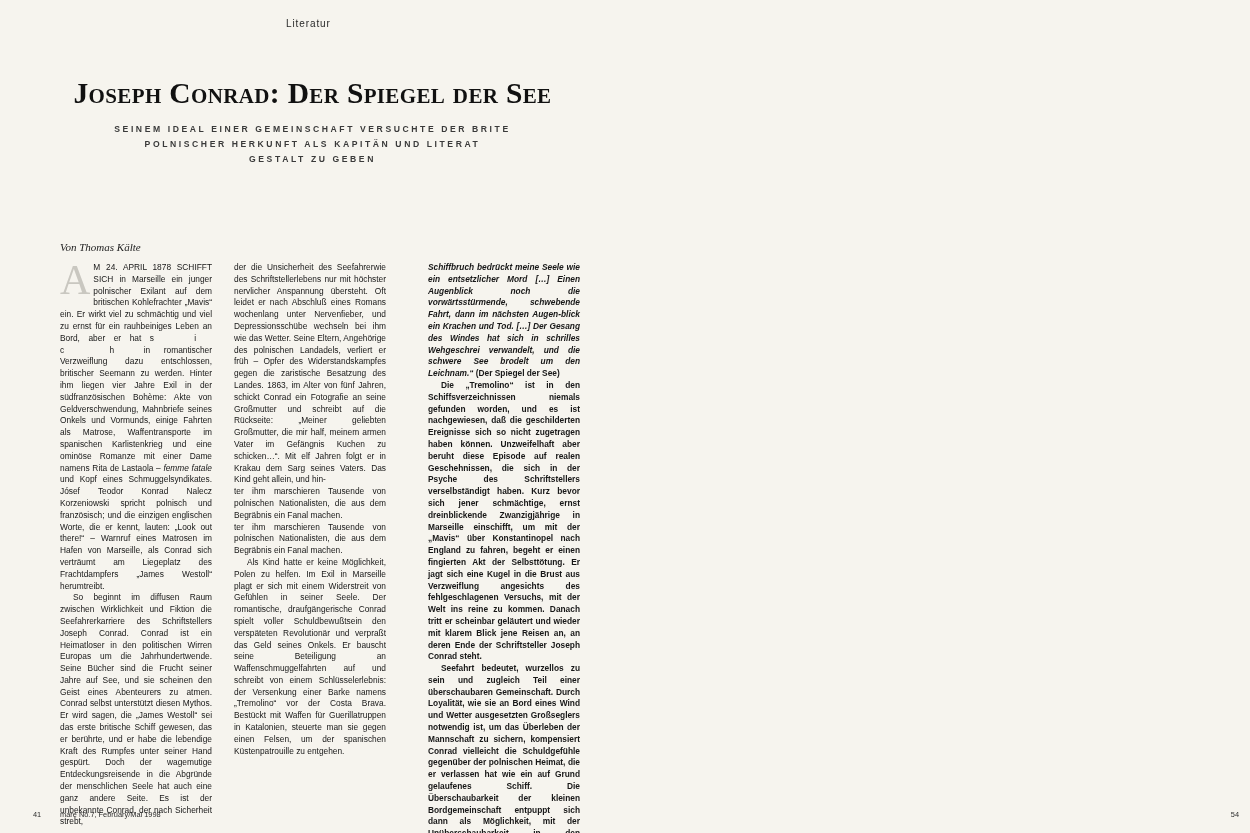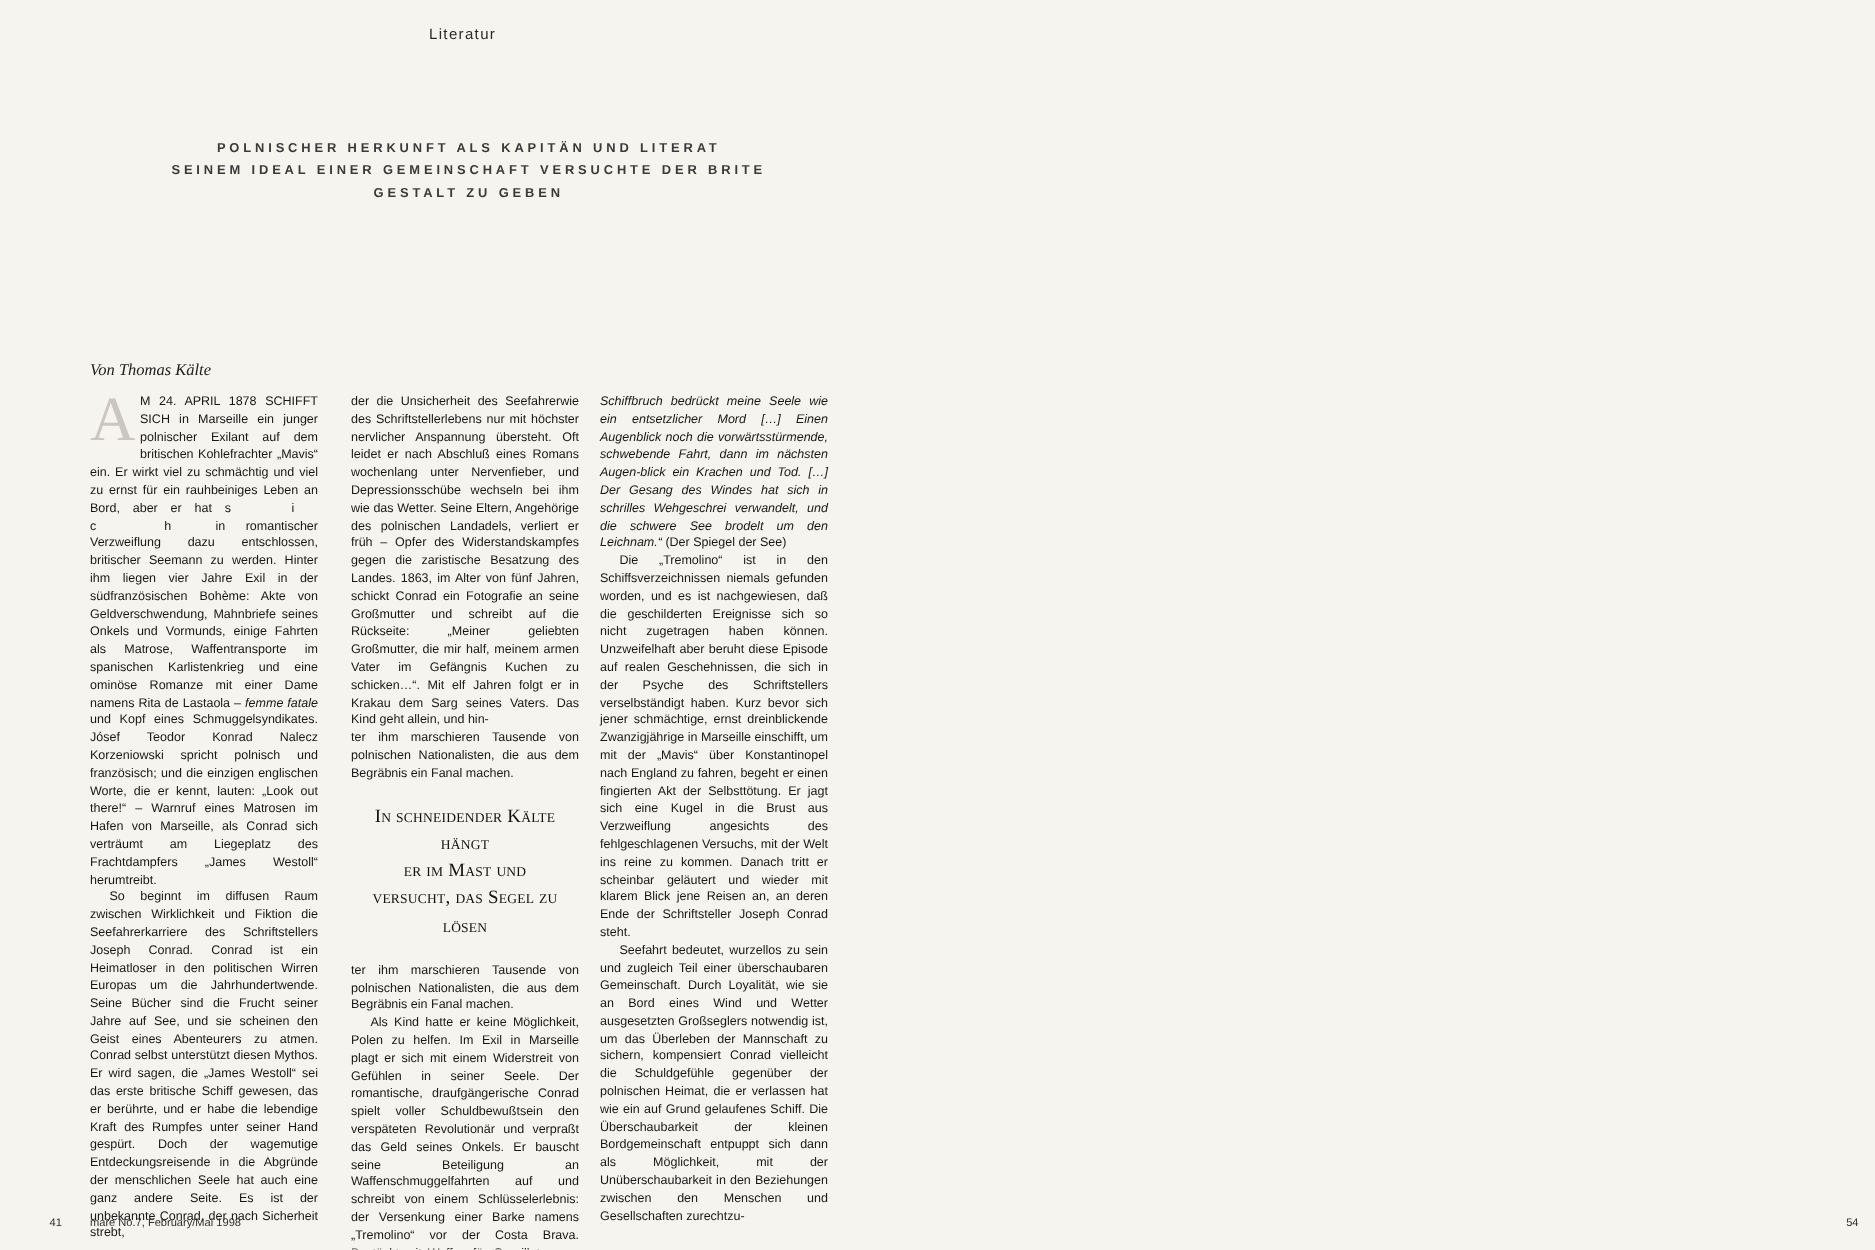--- a/index.html
+++ b/index.html
@@ -56,21 +56,21 @@
   .col{
     position:absolute;top:0;width:152px;height:545px;
     font-family:"Liberation Sans", sans-serif;
     font-size:8.35px;line-height:1.415;
     text-align:justify;
     color:#171717;
     hyphens:auto;
   }
   .c1{left:0;}
   .c2{left:174px;}
-  .c3{left:340px;}
+  .c3{left:368px;font-weight:bold;}
 
   p{margin:0;text-indent:1.55em;}
   p.noindent{text-indent:0;}
   em,.ital{font-style:italic;}
 
   
   .dropcap{
     float:left;
     font-family:"Liberation Serif", serif;
     font-size:42px;line-height:.80;
@@ -105,44 +105,40 @@
 </head>
 <body>
 
 <div class="spread">
 
   <div class="page page-left">
 
     <div class="running-head">Literatur</div>
 
     <div class="title-block">
+      <h1 class="article-title">Joseph Conrad: Der Spiegel der See</h1>
       <div class="subtitle">
+        <div>Seinem Ideal einer Gemeinschaft versuchte der Brite</div>
         <div>polnischer Herkunft als Kapitän und Literat</div>
-        <div>Seinem Ideal einer Gemeinschaft versuchte der Brite</div>
         <div>Gestalt zu geben</div>
       </div>
     </div>
 
     <div class="byline">Von Thomas Kälte</div>
 
     <div class="cols">
 
       <div class="col c1">
         <p class="noindent"><span class="dropcap">A</span><span>M 24. APRIL 1878 SCHIFFT SICH in Marseille ein junger polnischer Exilant auf dem britischen Kohlefrachter „Mavis“ ein. Er wirkt viel zu schmächtig und viel zu ernst für ein rauhbeiniges Leben an Bord, aber er hat</span> <span class="wide-word">s i c h</span> <span>in romantischer Verzweiflung dazu entschlossen, britischer Seemann zu werden. Hinter ihm liegen vier Jahre Exil in der südfranzösischen Bohème: Akte von Geldverschwendung, Mahnbriefe seines Onkels und Vormunds, einige Fahrten als Matrose, Waffentransporte im spanischen Karlistenkrieg und eine ominöse Romanze mit einer Dame namens Rita de Lastaola – </span><span class="ital">femme fatale</span><span> und Kopf eines Schmuggelsyndikates. Jósef Teodor Konrad Nalecz Korzeniowski spricht polnisch und französisch; und die einzigen englischen Worte, die er kennt, lauten: „Look out there!“ – Warnruf eines Matrosen im Hafen von Marseille, als Conrad sich verträumt am Liegeplatz des Frachtdampfers „James Westoll“ herumtreibt.</span></p>
         <p>So beginnt im diffusen Raum zwischen Wirklichkeit und Fiktion die Seefahrerkarriere des Schriftstellers Joseph Conrad. Conrad ist ein Heimatloser in den politischen Wirren Europas um die Jahrhundertwende. Seine Bücher sind die Frucht seiner Jahre auf See, und sie scheinen den Geist eines Abenteurers zu atmen. Conrad selbst unterstützt diesen Mythos. Er wird sagen, die „James Westoll“ sei das erste britische Schiff gewesen, das er berührte, und er habe die lebendige Kraft des Rumpfes unter seiner Hand gespürt. Doch der wagemutige Entdeckungsreisende in die Abgründe der menschlichen Seele hat auch eine ganz andere Seite. Es ist der unbekannte Conrad, der nach Sicherheit strebt,</p>
       </div>
 
       <div class="col c2">
         <p class="noindent">der die Unsicherheit des Seefahrerwie des Schriftstellerlebens nur mit höchster nervlicher Anspannung übersteht. Oft leidet er nach Abschluß eines Romans wochenlang unter Nervenfieber, und Depressionsschübe wechseln bei ihm wie das Wetter. Seine Eltern, Angehörige des polnischen Landadels, verliert er früh – Opfer des Widerstandskampfes gegen die zaristische Besatzung des Landes. 1863, im Alter von fünf Jahren, schickt Conrad ein Fotografie an seine Großmutter und schreibt auf die Rückseite: „Meiner geliebten Großmutter, die mir half, meinem armen Vater im Gefängnis Kuchen zu schicken…“. Mit elf Jahren folgt er in Krakau dem Sarg seines Vaters. Das Kind geht allein, und hin-</p>
         <p class="noindent">ter ihm marschieren Tausende von polnischen Nationalisten, die aus dem Begräbnis ein Fanal machen.</p>
-        <div class="pullquote">
-          <div>In schneidender Kälte hängt</div>
-          <div>er im Mast und</div>
-          <div>versucht, das Segel zu lösen</div>
-        </div>
         <p class="noindent">ter ihm marschieren Tausende von polnischen Nationalisten, die aus dem Begräbnis ein Fanal machen.</p>
         <p><span>Als Kind hatte er keine Möglichkeit, Polen zu helfen. Im Exil in Marseille plagt er sich mit einem Widerstreit von Gefühlen in seiner Seele. Der romantische, draufgängerische Conrad spielt voller Schuldbewußtsein den verspäteten Revolutionär und verpraßt das Geld seines Onkels. Er bauscht seine Beteiligung an Waffenschmuggelfahrten auf und schreibt von einem Schlüsselerlebnis: der Versenkung einer Barke namens „Tremolino“ vor der Costa Brava. Bestückt mit Waffen für Guerillatruppen in Katalonien, steuerte man sie gegen einen Felsen, um der spanischen Küstenpatrouille zu entgehen. </span></p>
       </div>
 
       <div class="col c3">
         <p class="noindent"><span class="ital">Schiffbruch bedrückt meine Seele wie ein entsetzlicher Mord […] Einen Augenblick noch die vorwärtsstürmende, schwebende Fahrt, dann im nächsten Augen-blick ein Krachen und Tod. […] Der Gesang des Windes hat sich in schrilles Wehgeschrei verwandelt, und die schwere See brodelt um den Leichnam.“</span><span> (Der Spiegel der See)</span></p>
         <p>Die „Tremolino“ ist in den Schiffsverzeichnissen niemals gefunden worden, und es ist nachgewiesen, daß die geschilderten Ereignisse sich so nicht zugetragen haben können. Unzweifelhaft aber beruht diese Episode auf realen Geschehnissen, die sich in der Psyche des Schriftstellers verselbständigt haben. Kurz bevor sich jener schmächtige, ernst dreinblickende Zwanzigjährige in Marseille einschifft, um mit der „Mavis“ über Konstantinopel nach England zu fahren, begeht er einen fingierten Akt der Selbsttötung. Er jagt sich eine Kugel in die Brust aus Verzweiflung angesichts des fehlgeschlagenen Versuchs, mit der Welt ins reine zu kommen. Danach tritt er scheinbar geläutert und wieder mit klarem Blick jene Reisen an, an deren Ende der Schriftsteller Joseph Conrad steht.</p>
         <p>Seefahrt bedeutet, wurzellos zu sein und zugleich Teil einer überschaubaren Gemeinschaft. Durch Loyalität, wie sie an Bord eines Wind und Wetter ausgesetzten Großseglers notwendig ist, um das Überleben der Mannschaft zu sichern, kompensiert Conrad vielleicht die Schuldgefühle gegenüber der polnischen Heimat, die er verlassen hat wie ein auf Grund gelaufenes Schiff. Die Überschaubarkeit der kleinen Bordgemeinschaft entpuppt sich dann als Möglichkeit, mit der Unüberschaubarkeit in den Beziehungen zwischen den Menschen und Gesellschaften zurechtzu-</p>
       </div>
 

